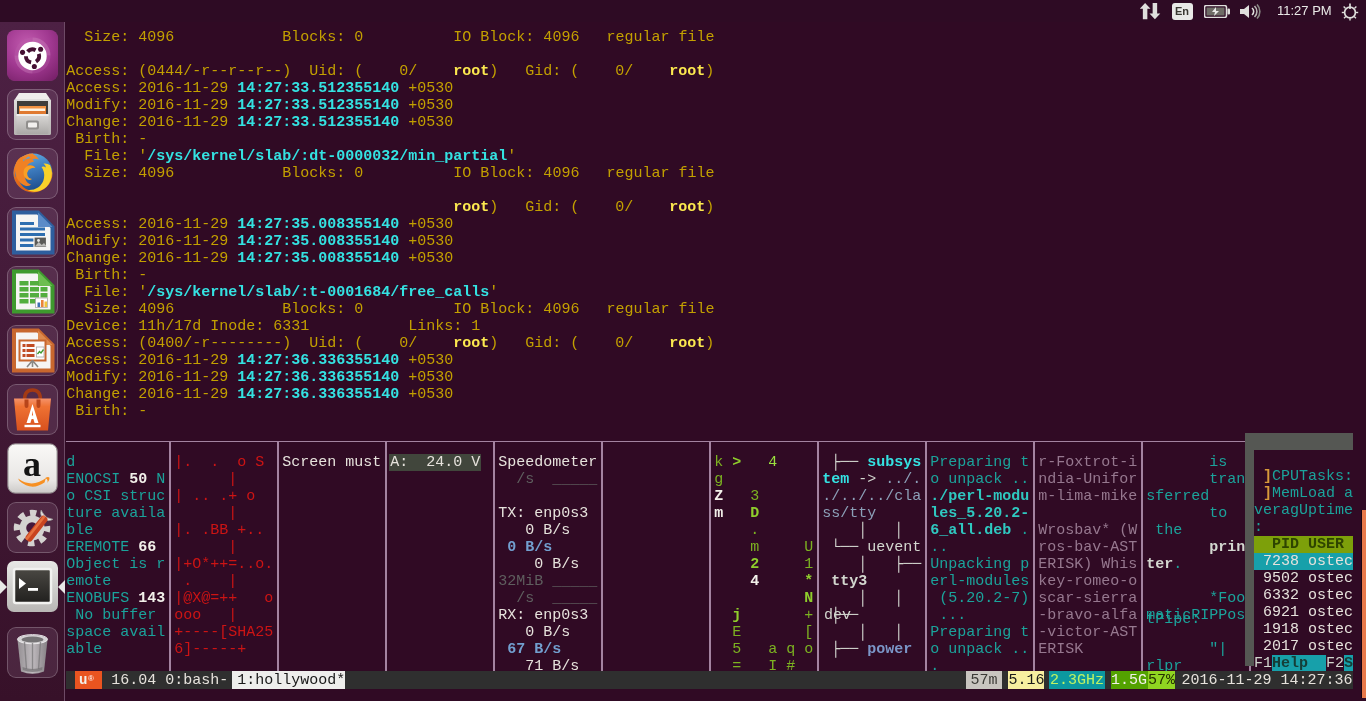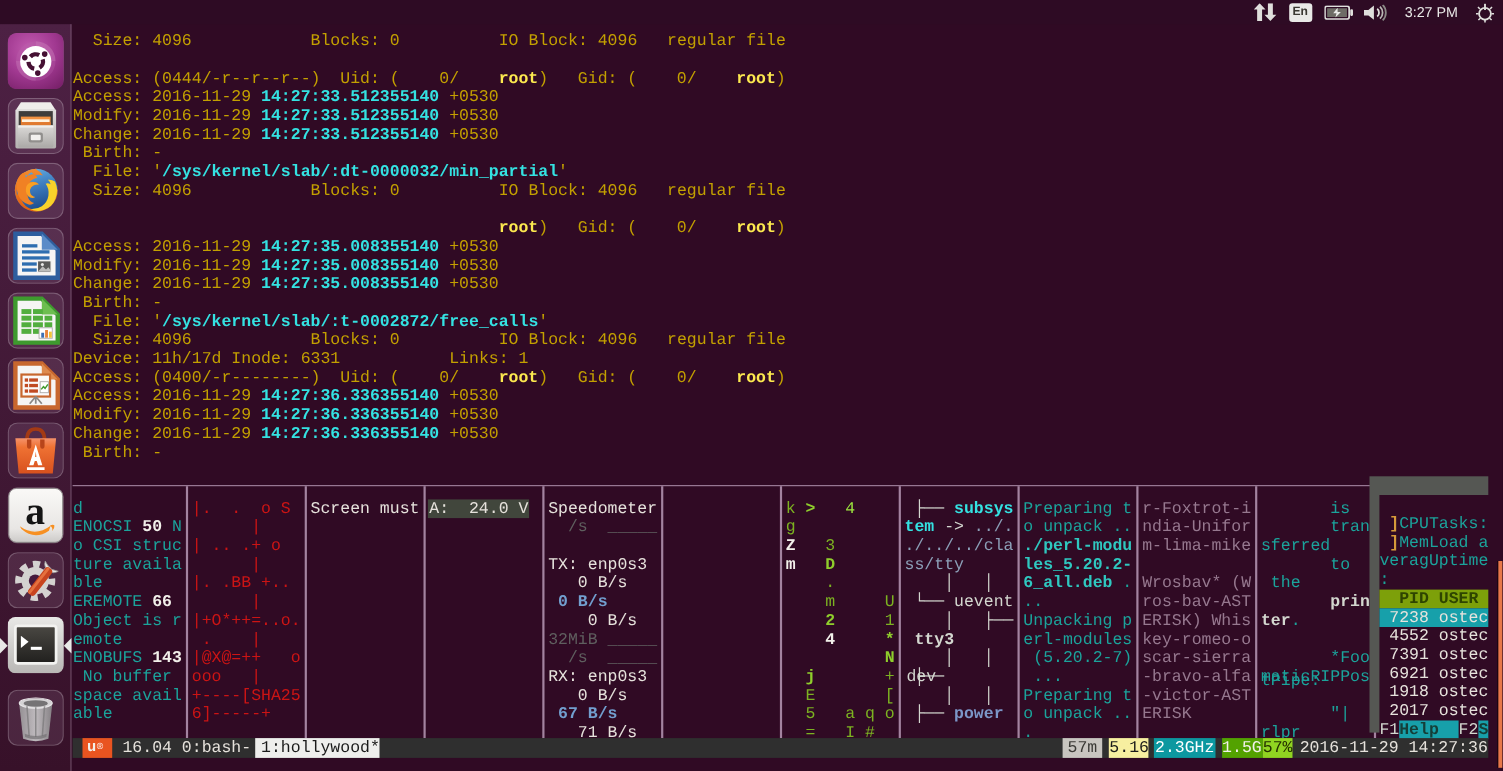--- a/index.html
+++ b/index.html
@@ -58,21 +58,21 @@
 <span class="s cb" style="left:237.3px;top:215.5px">14:27:35.008355140</span>
 <span class="s y" style="left:399.3px;top:215.5px"> +0530</span>
 <span class="s y" style="left:66.3px;top:232.5px">Modify: 2016-11-29 </span>
 <span class="s cb" style="left:237.3px;top:232.5px">14:27:35.008355140</span>
 <span class="s y" style="left:399.3px;top:232.5px"> +0530</span>
 <span class="s y" style="left:66.3px;top:249.5px">Change: 2016-11-29 </span>
 <span class="s cb" style="left:237.3px;top:249.5px">14:27:35.008355140</span>
 <span class="s y" style="left:399.3px;top:249.5px"> +0530</span>
 <span class="s y" style="left:66.3px;top:266.5px"> Birth: -</span>
 <span class="s y" style="left:66.3px;top:283.5px">  File: '</span>
-<span class="s cb" style="left:147.3px;top:283.5px">/sys/kernel/slab/:t-0002872/free_calls</span>
+<span class="s cb" style="left:147.3px;top:283.5px">/sys/kernel/slab/:t-0001684/free_calls</span>
 <span class="s y" style="left:489.3px;top:283.5px">'</span>
 <span class="s y" style="left:66.3px;top:300.5px">  Size: 4096            Blocks: 0          IO Block: 4096   regular file</span>
 <span class="s y" style="left:66.3px;top:317.5px">Device: 11h/17d Inode: 6331           Links: 1</span>
 <span class="s y" style="left:66.3px;top:334.5px">Access: (0400/-r--------)  Uid: (    0/    </span>
 <span class="s yb" style="left:453.3px;top:334.5px">root</span>
 <span class="s y" style="left:489.3px;top:334.5px">)   Gid: (    0/    </span>
 <span class="s yb" style="left:669.3px;top:334.5px">root</span>
 <span class="s y" style="left:705.3px;top:334.5px">)</span>
 <span class="s y" style="left:66.3px;top:351.5px">Access: 2016-11-29 </span>
 <span class="s cb" style="left:237.3px;top:351.5px">14:27:36.336355140</span>
@@ -235,22 +235,22 @@
 <span class="s org" style="left:1263.0px;top:468.0px">]</span>
 <span class="s t" style="left:1272.0px;top:468.0px">CPUTasks:</span>
 <span class="s org" style="left:1263.0px;top:485.0px">]</span>
 <span class="s t" style="left:1272.0px;top:485.0px">MemLoad a</span>
 <span class="s t" style="left:1254.0px;top:502.0px">veragUptime</span>
 <span class="s t" style="left:1254.0px;top:519.0px">:</span>
 <div style="position:absolute;left:1254px;top:536.0px;width:99px;height:17px;background:#7DA00A"></div>
 <span class="s dkg" style="left:1272.0px;top:536.0px">PID USER</span>
 <div style="position:absolute;left:1254px;top:553.0px;width:99px;height:17px;background:#17A0AA"></div>
 <span class="s w" style="left:1263.0px;top:553.0px">7238 ostec</span>
-<span class="s w" style="left:1263.0px;top:570.0px">4552 ostec</span>
-<span class="s w" style="left:1263.0px;top:587.0px">7391 ostec</span>
+<span class="s w" style="left:1263.0px;top:570.0px">9502 ostec</span>
+<span class="s w" style="left:1263.0px;top:587.0px">6332 ostec</span>
 <span class="s w" style="left:1263.0px;top:604.0px">6921 ostec</span>
 <span class="s w" style="left:1263.0px;top:621.0px">1918 ostec</span>
 <span class="s w" style="left:1263.0px;top:638.0px">2017 ostec</span>
 <div style="position:absolute;left:1272.0px;top:655.0px;width:54px;height:17px;background:#17A0AA"></div>
 <div style="position:absolute;left:1344.0px;top:655.0px;width:9px;height:17px;background:#17A0AA"></div>
 <span class="s wg" style="left:1254.0px;top:655.0px">F1</span>
 <span class="s dkc" style="left:1272.0px;top:655.0px">Help</span>
 <span class="s wg" style="left:1326.0px;top:655.0px">F2</span>
 <span class="s dkc" style="left:1344.0px;top:655.0px">S</span>
 <div style="position:absolute;left:1362px;top:510px;width:4px;height:188px;background:#E8794A"></div>
@@ -261,21 +261,21 @@
 <span class="s" style="left:88px;top:669.5px;color:#fff;font-size:8px;font-family:'Liberation Sans',sans-serif">®</span>
 <span class="s w" style="left:111.3px;top:671.5px">16.04</span>
 <span class="s w" style="left:165.3px;top:671.5px">0:bash-</span>
 <div style="position:absolute;left:232px;top:671px;width:113px;height:18px;background:#EEEEEC"></div>
 <span class="s" style="left:237.3px;top:671.5px;color:#1A1A1A">1:hollywood*</span>
 <div style="position:absolute;left:966px;top:671px;width:36px;height:18px;background:#C8C5C0"></div>
 <span class="s" style="left:970.5px;top:671.5px;color:#3B3A36">57m</span>
 <div style="position:absolute;left:1008px;top:671px;width:36px;height:18px;background:#F7EFA0"></div>
 <span class="s" style="left:1008.5px;top:671.5px;color:#1A1A1A">5.16</span>
 <div style="position:absolute;left:1049px;top:671px;width:56px;height:18px;background:#0C98A0"></div>
-<span class="s" style="left:1050px;top:671.5px;color:#ffffff">2.3GHz</span>
+<span class="s" style="left:1050px;top:671.5px;color:#bef264">2.3GHz</span>
 <div style="position:absolute;left:1111px;top:671px;width:37px;height:18px;background:#53A200"></div>
 <span class="s" style="left:1111px;top:671.5px;color:#F2F0EA">1.5G</span>
 <div style="position:absolute;left:1148px;top:671px;width:27px;height:18px;background:#90D421"></div>
 <span class="s" style="left:1148px;top:671.5px;color:#243000">57%</span>
 <span class="s w" style="left:1181.5px;top:671.5px">2016-11-29 14:27:36</span>
 <svg style="position:absolute;left:1140px;top:3px" width="22" height="17" viewBox="0 0 22 17">
 <g fill="#DFDFDC">
 <path d="M6.5 17 L6.5 6 L3 6 L9 0 L15 6 L11.5 6 L11.5 17 Z" transform="translate(-3,0) scale(0.9,0.95)"></path>
 <path d="M10.5 0 L10.5 11 L7 11 L13 17 L19 11 L15.5 11 L15.5 0 Z" transform="translate(3.2,0) scale(0.9,0.95)"></path>
 </g>
@@ -288,21 +288,21 @@
 <rect x="23.5" y="3.5" width="2.5" height="6" rx="1" fill="#DFDFDC"></rect>
 <rect x="2.5" y="2.5" width="18" height="8" fill="#6E6C66"></rect>
 <path d="M12 2 L8 7 L11 7 L10 11 L15 6 L12 6 Z" fill="#E9E9E7"></path>
     </svg>
 <svg style="position:absolute;left:1240px;top:4px" width="22" height="15" viewBox="0 0 22 15">
 <path d="M0 5 L4 5 L9 1 L9 14 L4 10 L0 10 Z" fill="#DFDFDC"></path>
 <path d="M12 4 A4.5 4.5 0 0 1 12 11" fill="none" stroke="#DFDFDC" stroke-width="1.6"></path>
 <path d="M14.5 2 A7.5 7.5 0 0 1 14.5 13" fill="none" stroke="#B9B8B4" stroke-width="1.6"></path>
 <path d="M17 0.5 A10 10 0 0 1 17 14.5" fill="none" stroke="#8B8A86" stroke-width="1.6"></path>
     </svg>
-<span style="position:absolute;left:1277px;top:3px;font:13px/16px 'Liberation Sans',sans-serif;color:#E9E9E7">3:27 PM</span>
+<span style="position:absolute;left:1277px;top:3px;font:13px/16px 'Liberation Sans',sans-serif;color:#E9E9E7">11:27 PM</span>
 <svg style="position:absolute;left:1341px;top:2.5px" width="18" height="18" viewBox="0 0 18 18">
 <circle cx="9" cy="9.5" r="5.4" fill="none" stroke="#DFDFDC" stroke-width="1.7"></circle>
 <g stroke="#DFDFDC" stroke-width="1.7">
 <line x1="9" y1="0.5" x2="9" y2="6"></line>
 </g>
 <g stroke="#DFDFDC" stroke-width="1.4">
 <line x1="2.6" y1="3.4" x2="4.4" y2="5.2"></line>
         <line x1="15.4" y1="3.4" x2="13.6" y2="5.2"></line>
 <line x1="0.8" y1="9.5" x2="3" y2="9.5"></line>
         <line x1="15" y1="9.5" x2="17.2" y2="9.5"></line>

